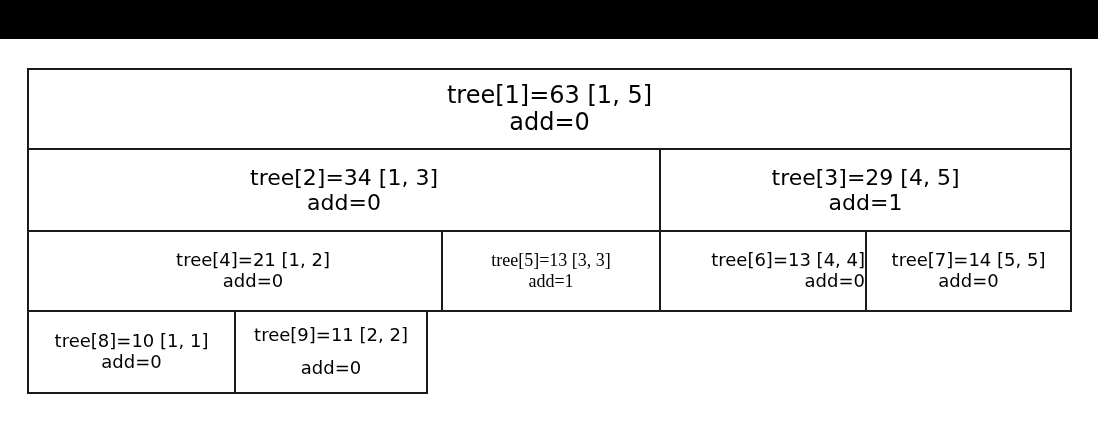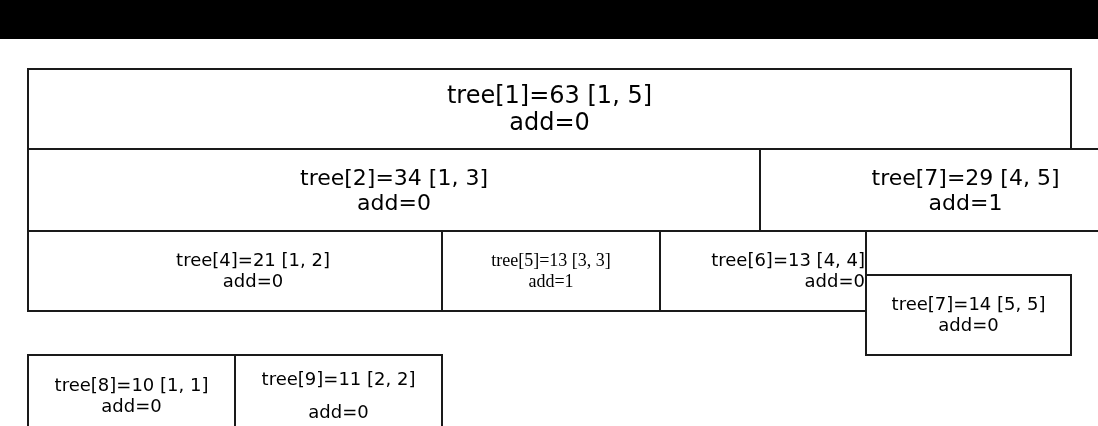--- a/index.html
+++ b/index.html
@@ -68,28 +68,28 @@
   .row4 .cell { height: 84px; justify-content: center; }
 
   
   .row1 .cell { font-size: 24px; }
   .row2 .cell { font-size: 22px; }
   .row3 .cell { font-size: 18px; }
   .row4 .cell { font-size: 18px; }
 
   
   .w-root   { width: 1045px; }
-  .w-n2     { width: 734px;  }
+  .w-n2     { width: 634px;  }
   .w-n3     { width: 413px;  }
   .w-n4     { width: 416px; padding-left: 36px;  }
   .w-n5     { width: 220px; font-family: Liberation Serif, serif;  }
   .w-n6     { width: 208px; align-items: flex-end;  }
-  .w-n7     { width: 207px; margin-top: 44px;  }
+  .w-n7     { width: 207px;  }
   .w-n8     { width: 209px;  }
-  .w-n9     { width: 209px; gap: 12px;  }
+  .w-n9     { width: 194px; gap: 12px;  }
 </style>
 </head>
 <body>
 
 <div class="letterbox letterbox-top"></div>
 
 <div class="slide">
 
   <div class="tree-table">
 
@@ -99,21 +99,21 @@
         <span class="line2">add=0</span>
       </div>
     </div>
 
     <div class="row row2">
       <div class="cell w-n2">
         <span class="line1">tree[2]=34 [1, 3]</span>
         <span class="line2">add=0</span>
       </div>
       <div class="cell w-n3">
-        <span class="line1">tree[7]=29 [4, 5]</span>
+        <span class="line1">tree[3]=29 [4, 5]</span>
         <span class="line2">add=1</span>
       </div>
     </div>
 
     <div class="row row3">
       <div class="cell w-n4">
         <span class="line1">tree[4]=21 [1, 2]</span>
         <span class="line2">add=0</span>
       </div>
       <div class="cell w-n5">

